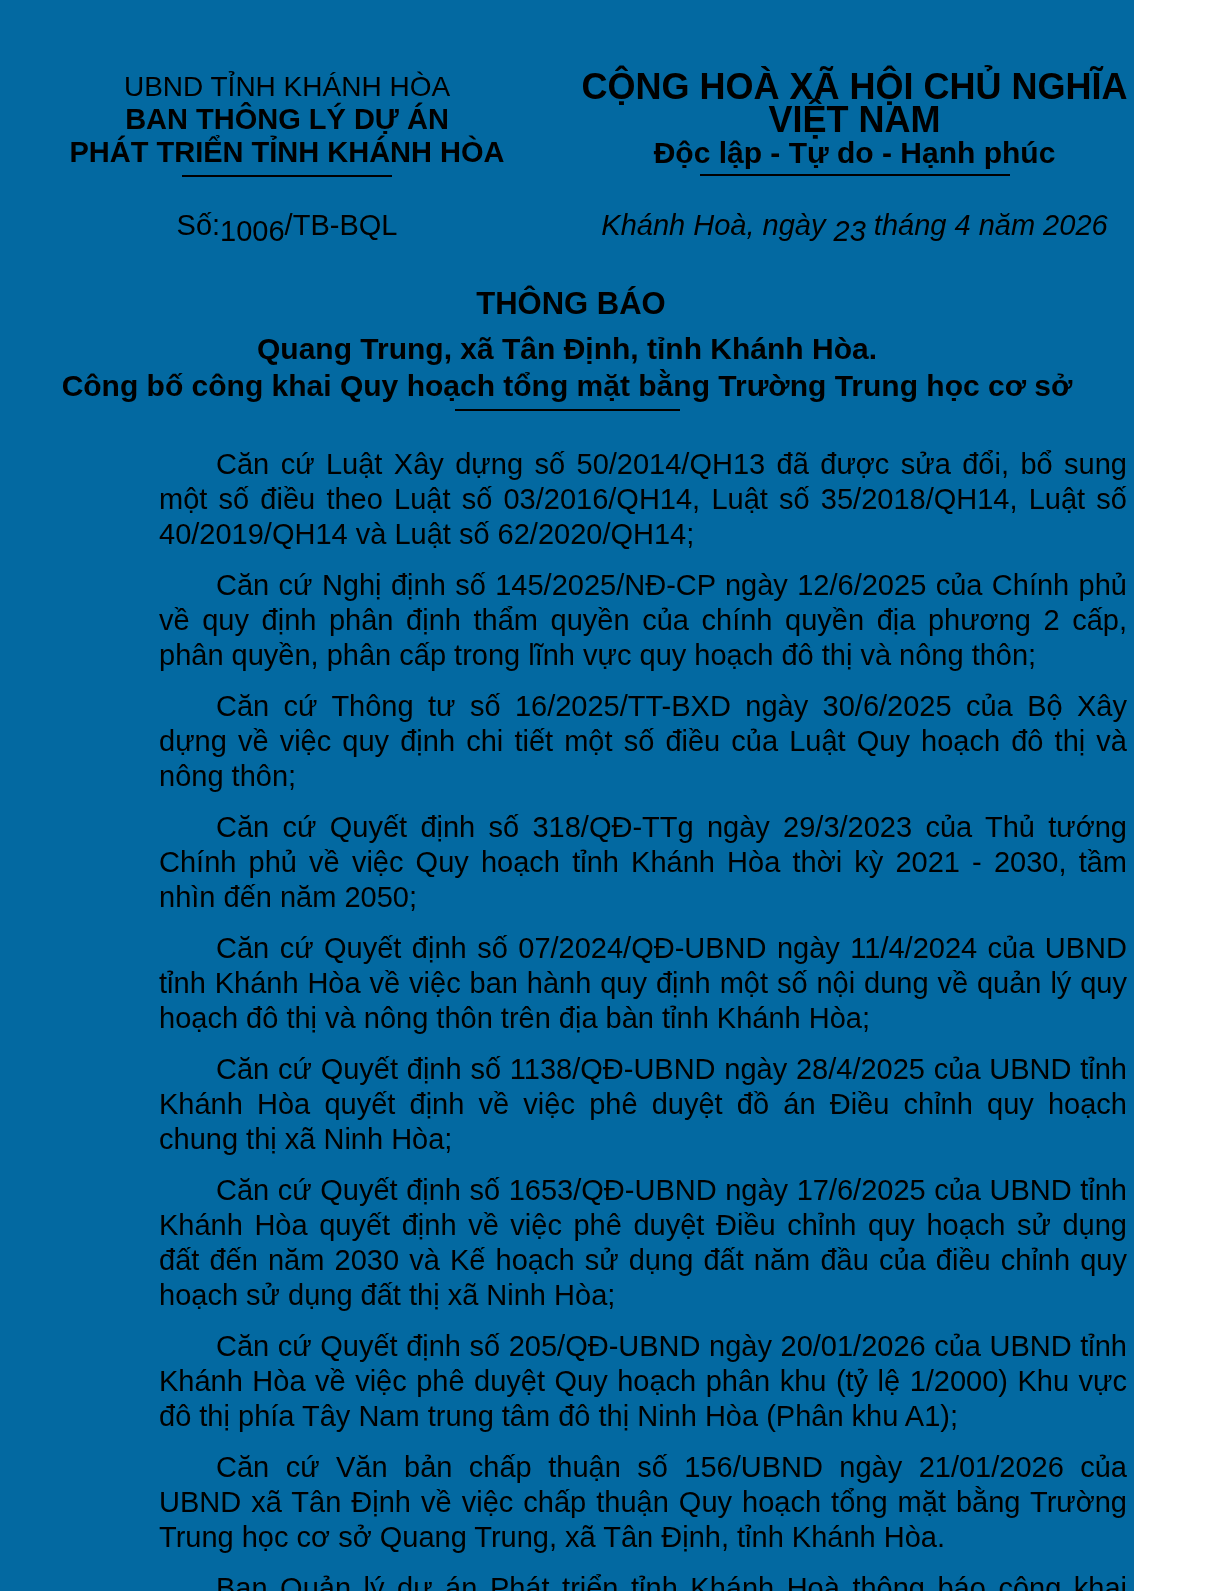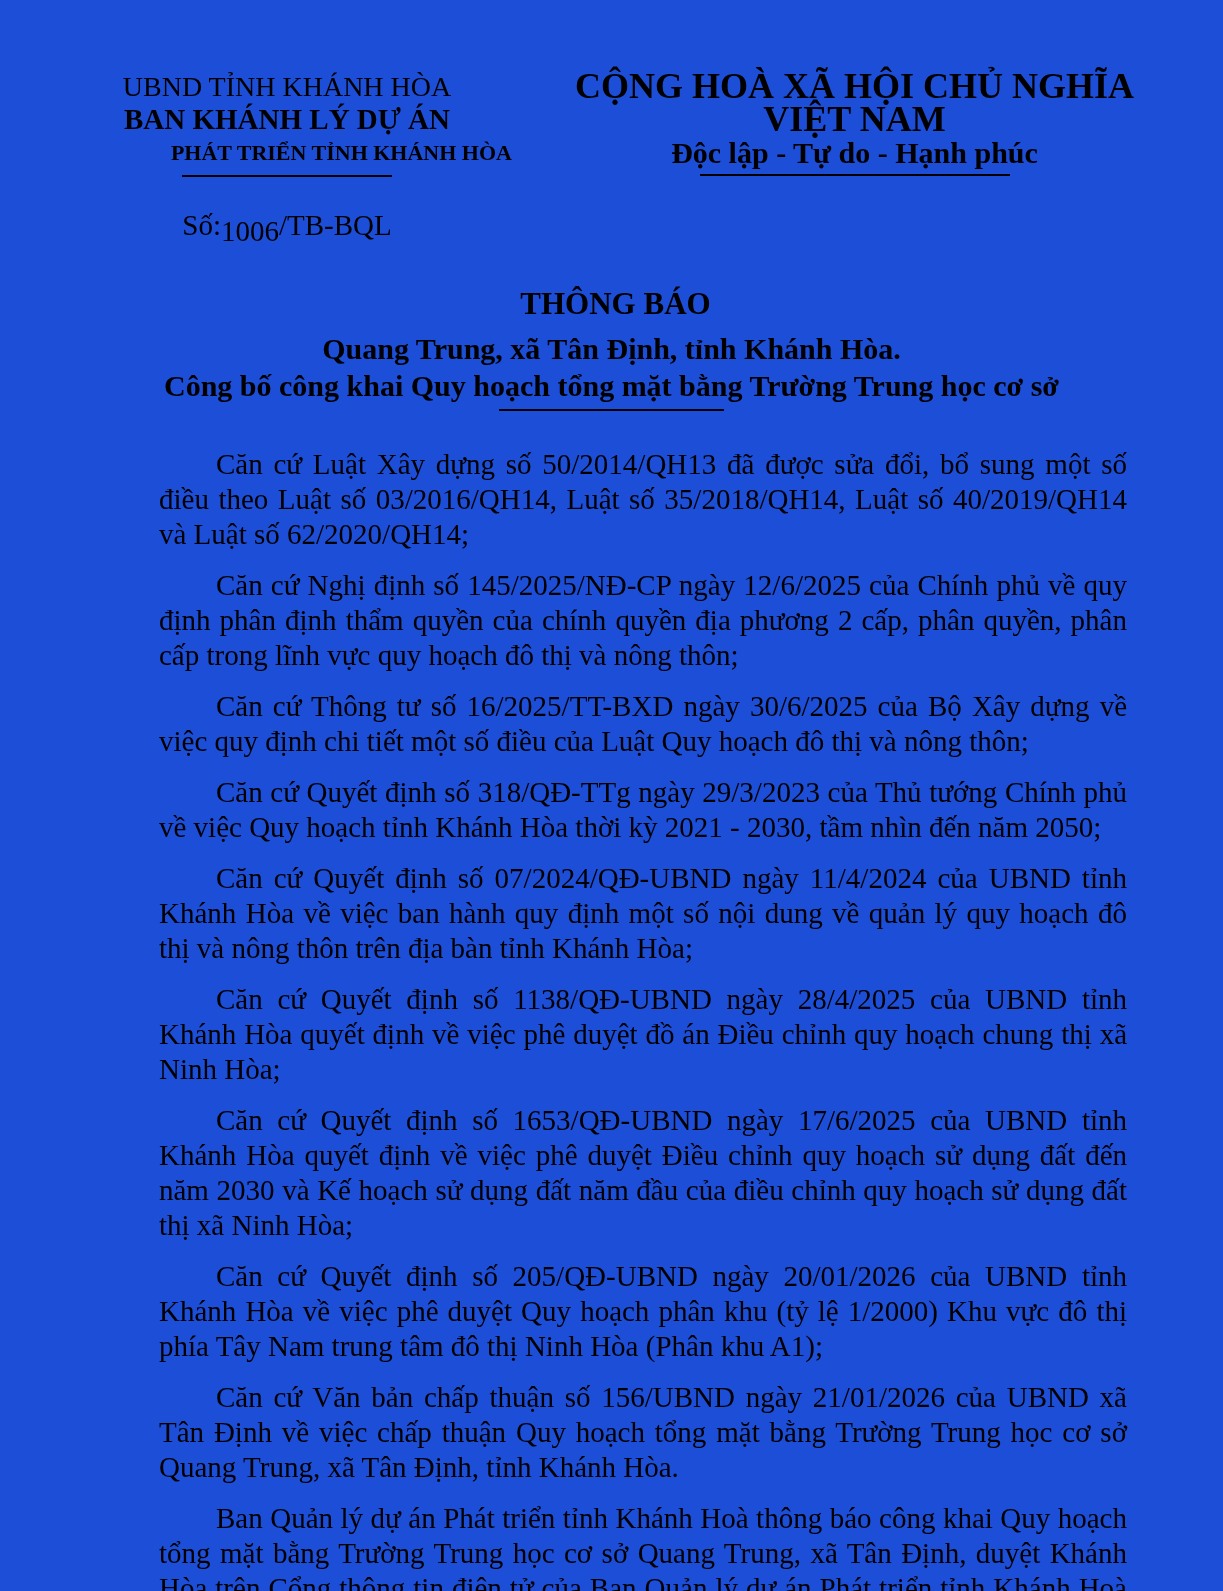--- a/index.html
+++ b/index.html
@@ -1,41 +1,41 @@
 <!DOCTYPE html>
 <html><head>
 <meta charset="utf-8">
 <style>
   html, body { margin: 0; padding: 0; }
   .page {
     position: relative;
-    width: 1223px;
+    width: 1134px;
     height: 1591px;
-    background: #1d4ed8;
+    background: #0369a1;
     color: #000000;
-    font-family: Liberation Serif, serif;
+    font-family: Liberation Sans, sans-serif;
     overflow: hidden;
   }
   .header-row { display: flex; }
   .col-left {
     width: 450px;
     margin-left: 62px;
     text-align: center;
     flex: none;
   }
   .col-right {
     width: 585px;
     margin-left: 50px;
     text-align: center;
     flex: none;
   }
   .header-top { padding-top: 70px; }
   .org-line1 { font-size: 28px; line-height: 33px; font-weight: normal; }
   .org-line2 { font-size: 29px; line-height: 33px; font-weight: bold; }
-  .org-line3 { font-size: 22px; line-height: 33px; font-weight: bold; text-align: right; }
+  .org-line3 { font-size: 29px; line-height: 33px; font-weight: bold; }
   .org-rule  { width: 210px; border-top: 2px solid #000; margin: 6px auto 0; }
   .nation-line1 { font-size: 36px; line-height: 33px; font-weight: bold; }
   .nation-line2 { font-size: 30px; line-height: 34px; font-weight: bold; }
   .nation-rule  { width: 310px; border-top: 2px solid #000; margin: 4px auto 0; }
   .doc-row { margin-top: 32px; }
   .doc-number { font-size: 29px; }
   .doc-date { font-size: 29px; font-style: italic; }
   .fill-in { position: relative; top: 6px; }
   .title-block { margin-top: 44px; text-align: center; }
   .notice-heading { font-size: 31px; font-weight: bold; line-height: 36px; margin-left: 8px; }
@@ -52,34 +52,37 @@
   .doc-link { color: #000000; text-decoration: underline; }
 </style>
 </head>
 <body>
 
 <div class="page">
 
   <div class="header-row header-top">
     <div class="col-left">
       <div class="org-line1">UBND TỈNH KHÁNH HÒA</div>
-      <div class="org-line2">BAN KHÁNH LÝ DỰ ÁN</div>
+      <div class="org-line2">BAN THÔNG LÝ DỰ ÁN</div>
       <div class="org-line3">PHÁT TRIỂN TỈNH KHÁNH HÒA</div>
       <div class="org-rule"></div>
     </div>
     <div class="col-right">
       <div class="nation-line1">CỘNG HOÀ XÃ HỘI CHỦ NGHĨA VIỆT NAM</div>
       <div class="nation-line2">Độc lập - Tự do - Hạnh phúc</div>
       <div class="nation-rule"></div>
     </div>
   </div>
 
   <div class="header-row doc-row">
     <div class="col-left">
       <span class="doc-number"><span>Số:</span><span class="fill-in">1006</span><span>/TB-BQL</span></span>
+    </div>
+    <div class="col-right">
+      <span class="doc-date"><span>Khánh Hoà, ngày </span><span class="fill-in">23</span><span> tháng 4 năm 2026</span></span>
     </div>
   </div>
 
   <div class="title-block">
     <div class="notice-heading">THÔNG BÁO</div>
     <div class="notice-subtitle">
       <div>Quang Trung, xã Tân Định, tỉnh Khánh Hòa.</div>
       <div>Công bố công khai Quy hoạch tổng mặt bằng Trường Trung học cơ sở</div>
     </div>
     <div class="title-rule"></div>

